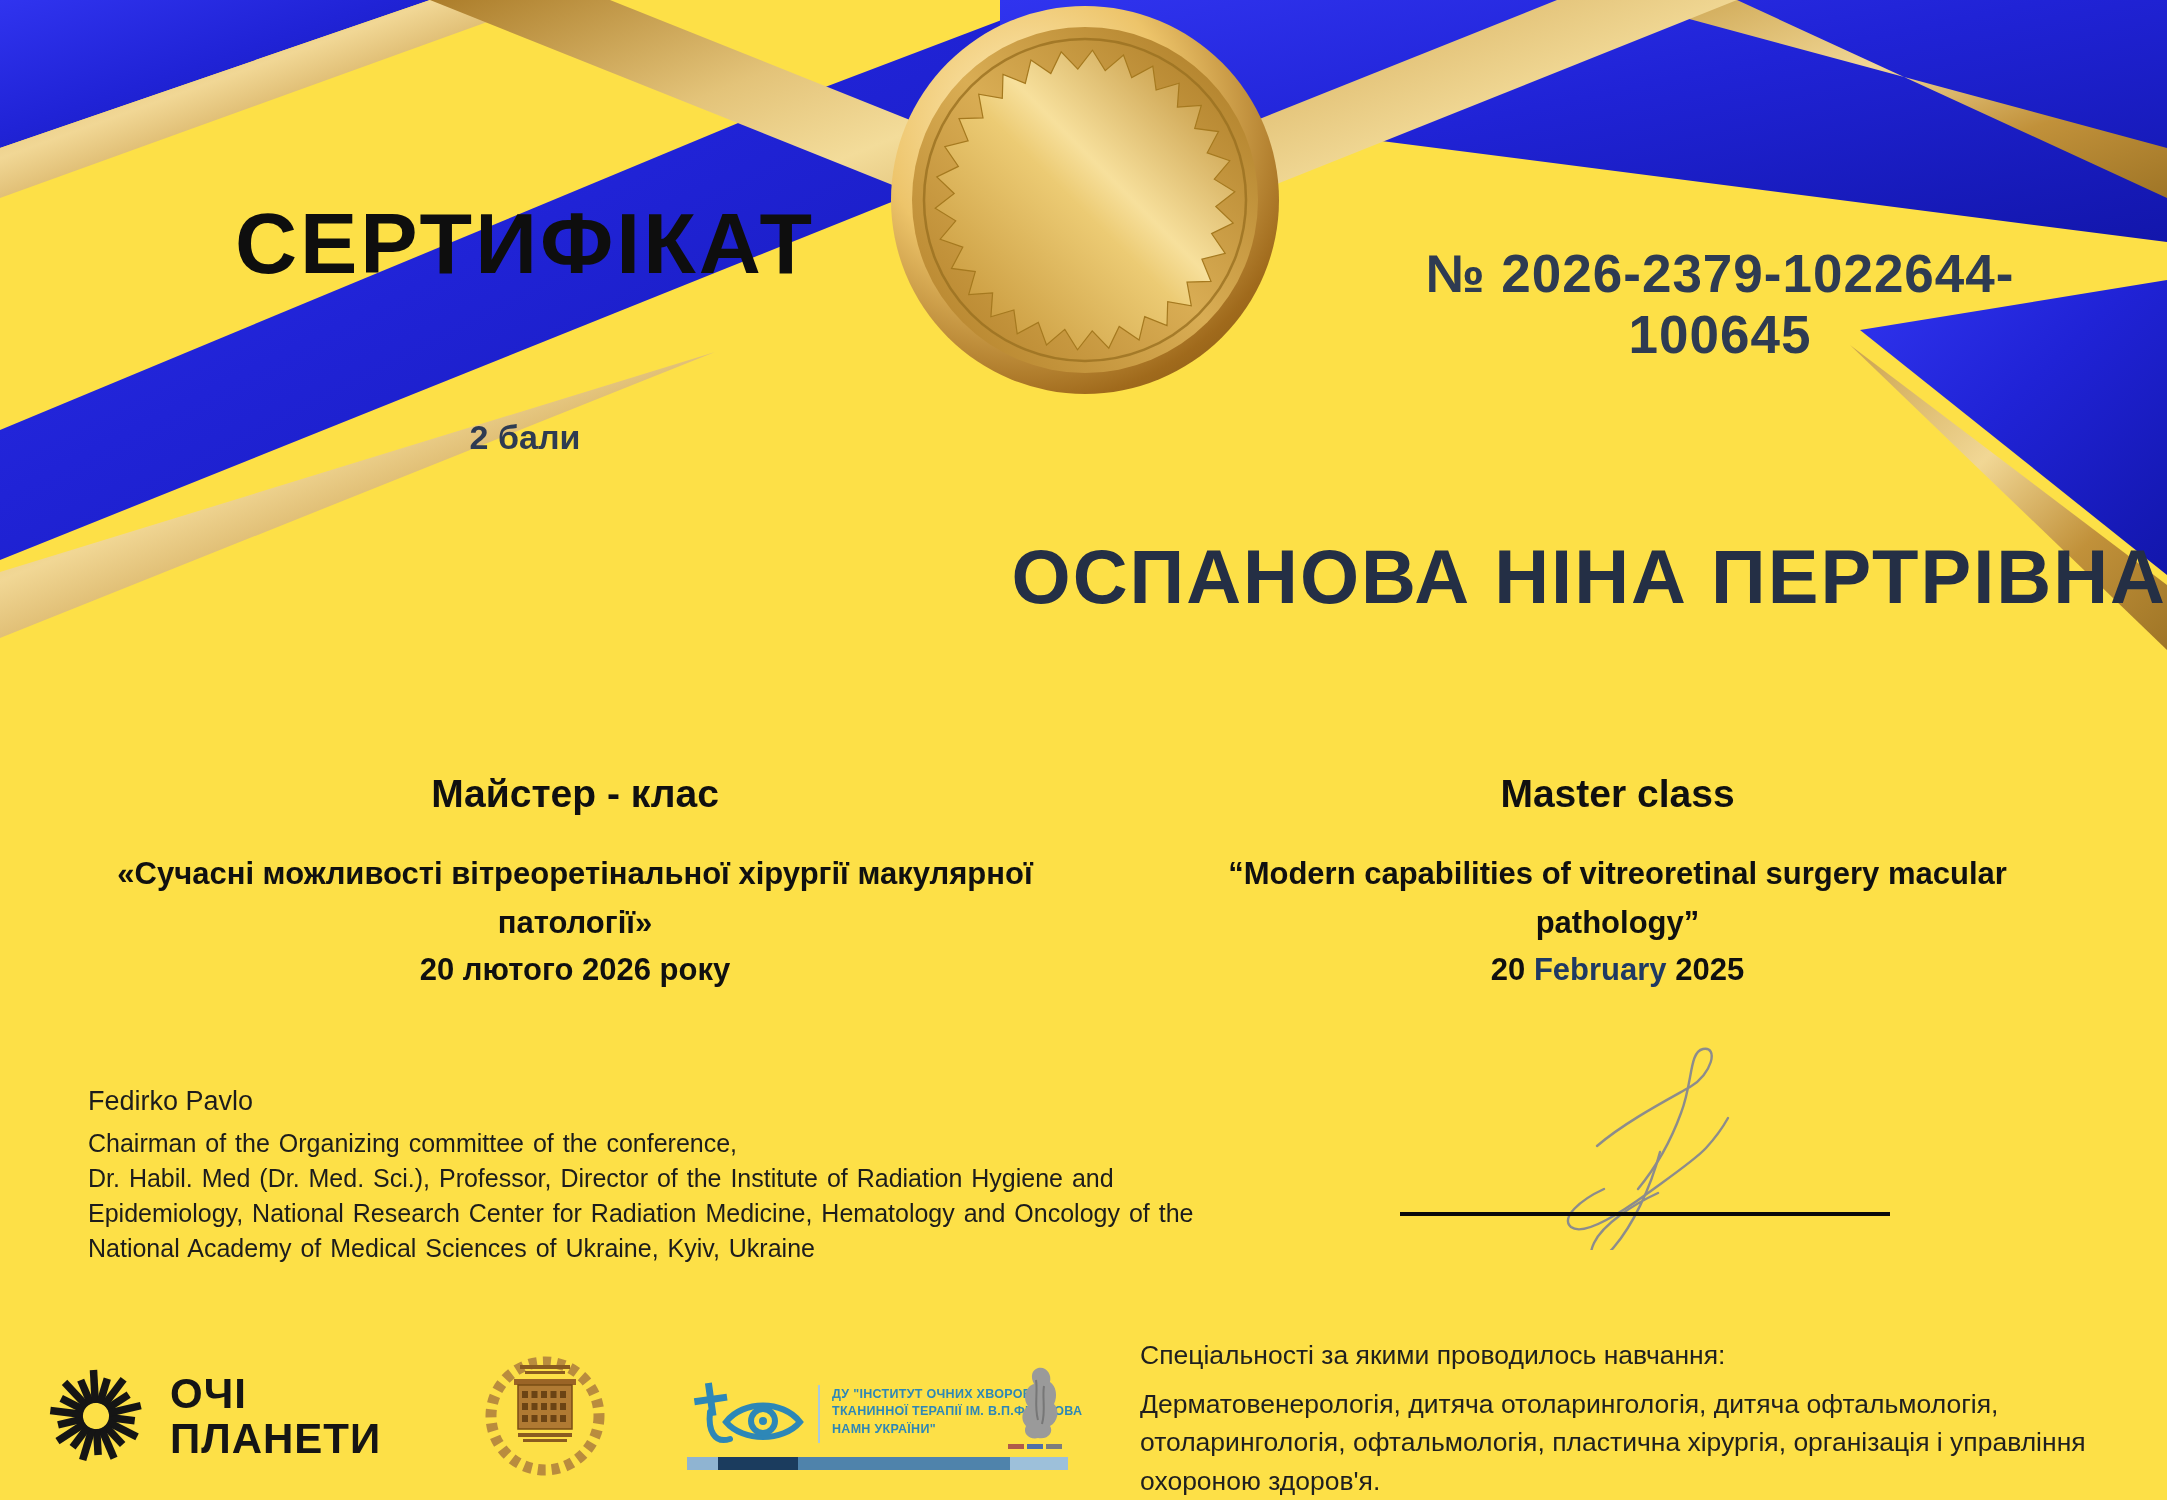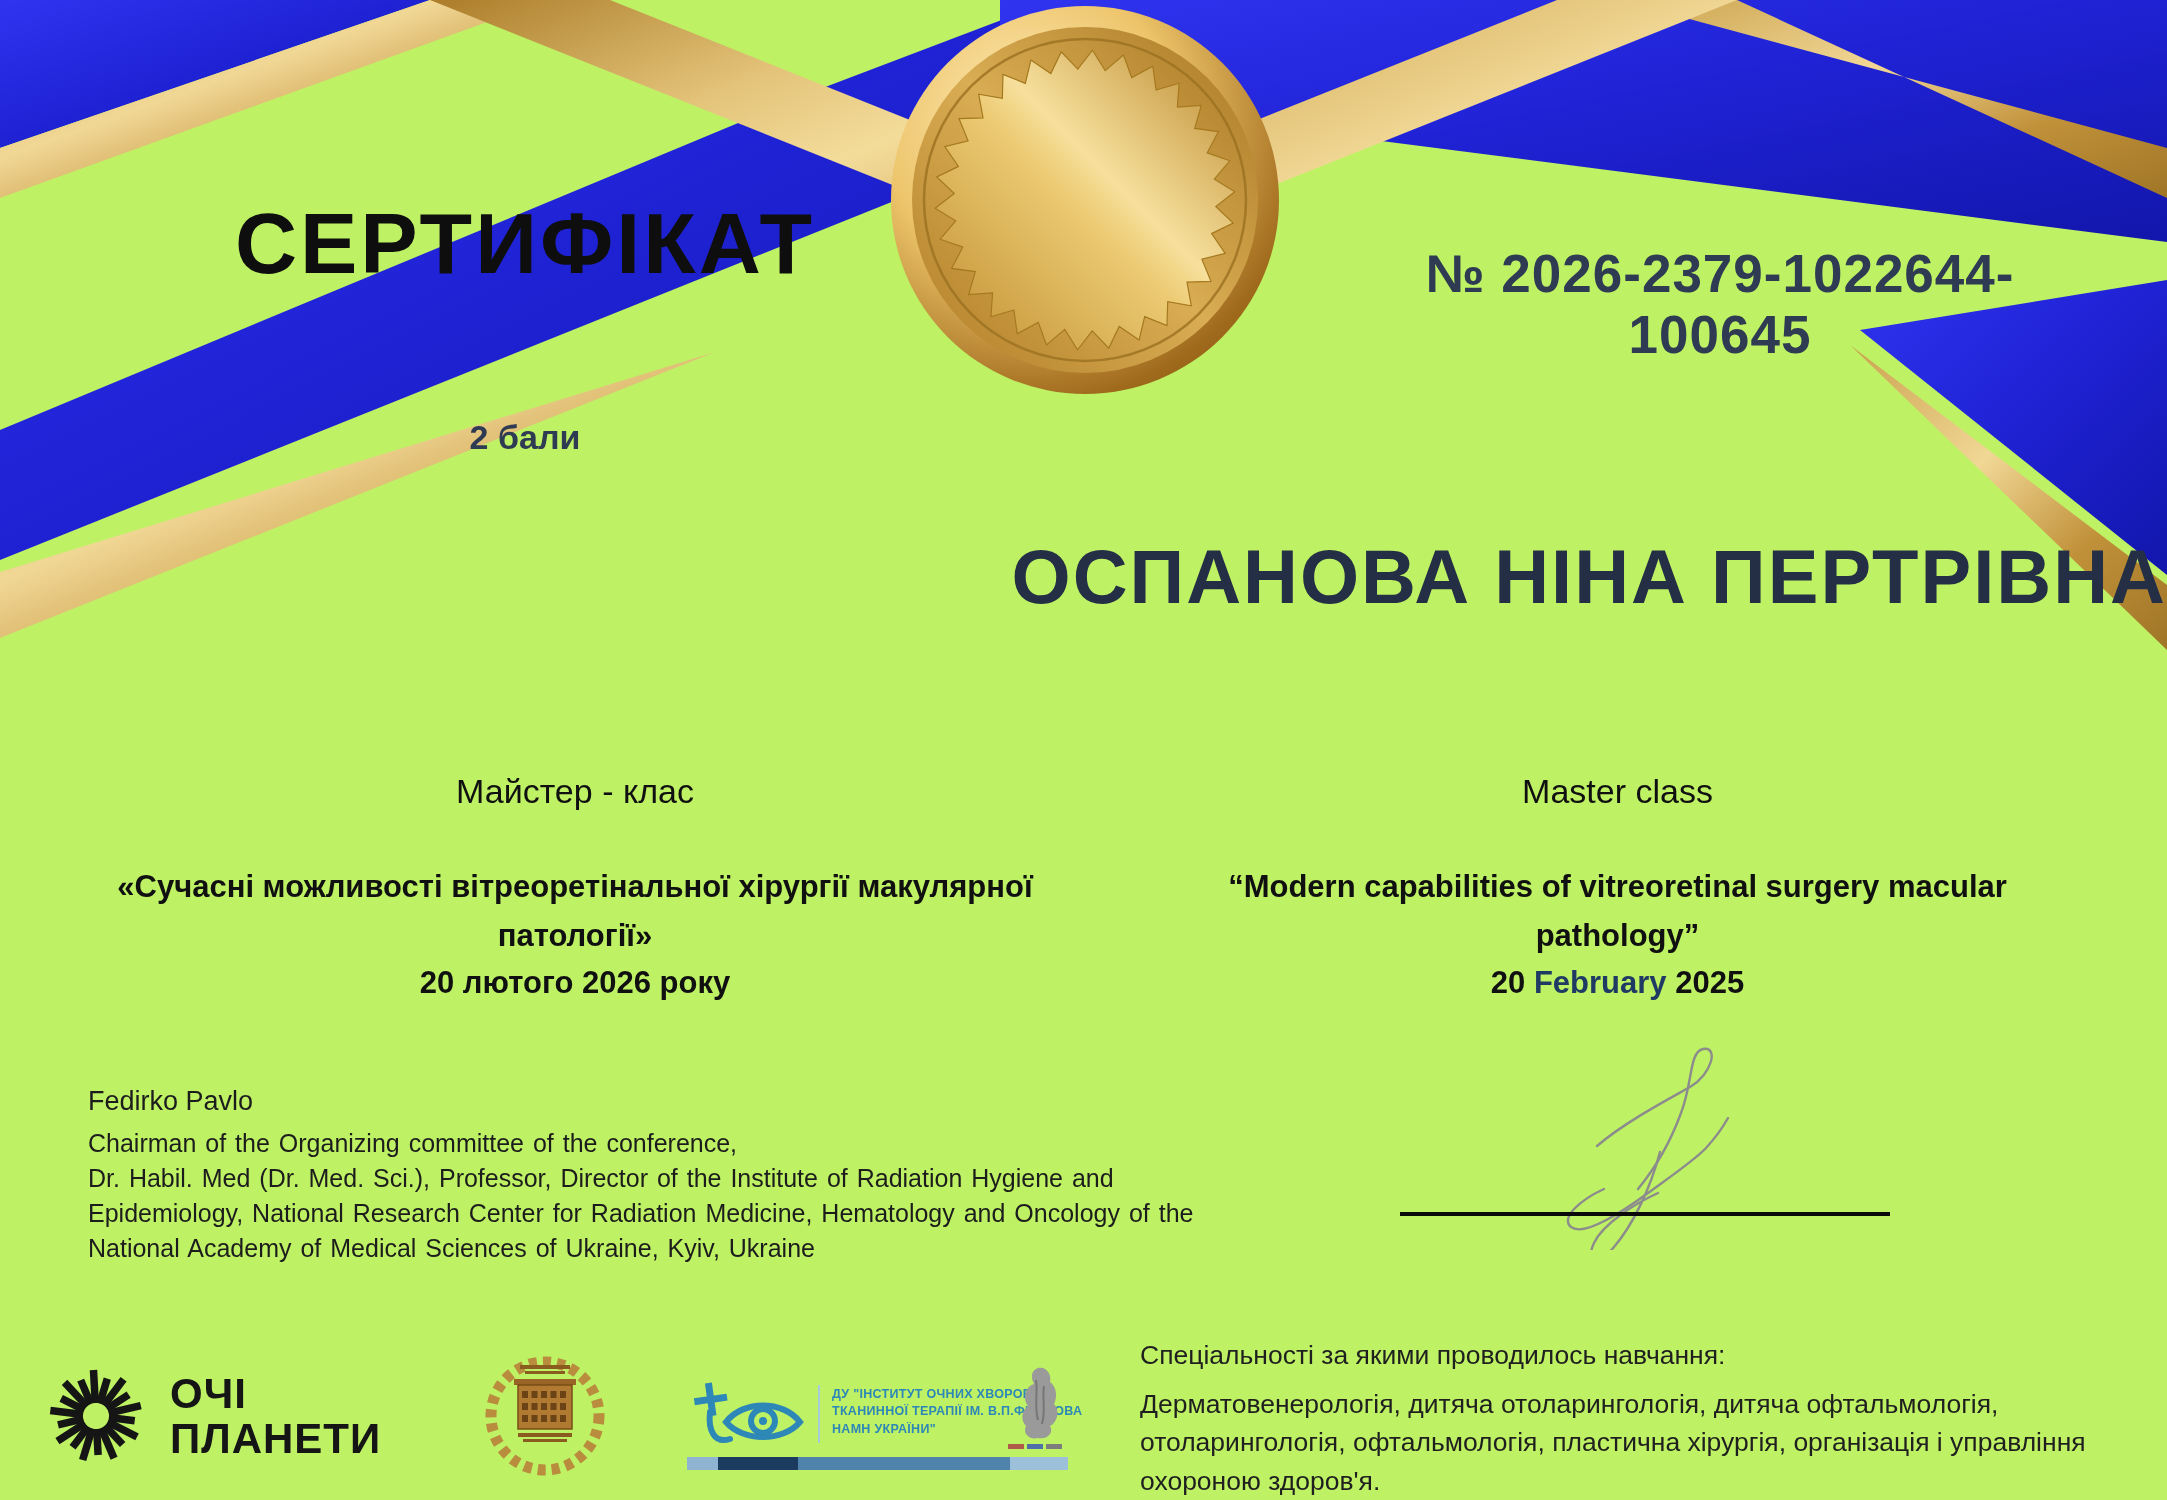--- a/index.html
+++ b/index.html
@@ -1,36 +1,36 @@
 <!DOCTYPE html>
 <html><head>
 <meta charset="utf-8">
 <style>
   html,body{margin:0;padding:0;background:#e8e8e8;}
-  .page{position:relative;width:2167px;height:1500px;background:#bef264;
+  .page{position:relative;width:2167px;height:1500px;background:#fde047;
         font-family:"Liberation Sans",sans-serif;overflow:hidden;}
   .abs{position:absolute;}
   svg{display:block;}
 
   
   .title-block{left:125px;top:198px;width:800px;text-align:center;}
   .cert-title{font-size:86px;font-weight:bold;color:#0e0e0e;letter-spacing:3px;line-height:1.05;margin:0;}
   .cert-sub{margin-top:14px;font-size:30px;color:#2b2b2b;line-height:1.42;word-spacing:5px;}
   .cert-points{left:125px;top:418px;width:800px;text-align:center;
                font-size:34px;font-weight:bold;color:#2e3b52;}
   .cert-number{left:1340px;top:243px;width:760px;text-align:center;
                font-size:53px;font-weight:bold;color:#2e3b52;letter-spacing:1px;}
   .recipient{left:0;top:533px;width:2167px;text-align:right;
              font-size:76px;font-weight:bold;color:#242f45;letter-spacing:2px;}
 
   
   .event{top:772px;text-align:center;color:#101010;}
   .event-uk{left:55px;width:1040px;}
   .event-en{left:1135px;width:965px;}
-  .event .heading{font-size:34px;font-weight:normal;margin-bottom:52px;}
+  .event .heading{font-size:39px;font-weight:bold;margin-bottom:34px;}
   .event .etitle{font-size:31px;font-weight:bold;line-height:1.58;}
   .event .edate{font-size:31px;font-weight:bold;margin-top:4px;}
   .event .month{color:#1f3a63;}
 
   
   .signatory{left:88px;top:1086px;width:1280px;color:#1c1c1c;}
   .signatory .sname{font-size:27px;font-weight:normal;margin-bottom:9px;}
   .signatory .sline{font-size:25px;line-height:1.40;word-spacing:2px;}
   .sig-line{left:1400px;top:1212px;width:490px;height:0;border-top:4px solid #0a0a0a;}
 

